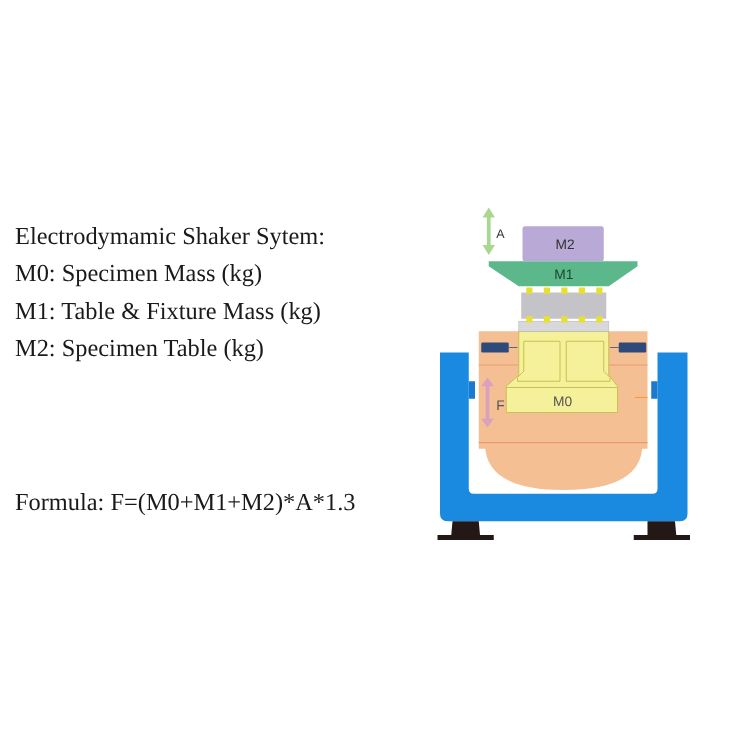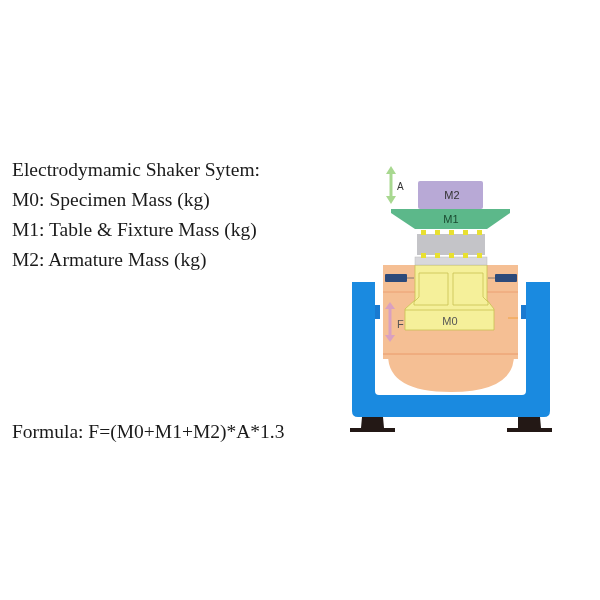--- a/index.html
+++ b/index.html
@@ -1,38 +1,38 @@
 <!DOCTYPE html>
 <html><head>
   <meta charset="utf-8">
   <style>
     html, body { margin: 0; padding: 0; background: #ffffff; }
     body { width: 600px; height: 600px; position: relative; overflow: hidden; }
     .legend {
-      position: absolute; left: 12px; top: 155px;
+      position: absolute; left: 12px; top: 175px;
       font-family: "Liberation Serif", "DejaVu Serif", serif;
       font-size: 19.5px; color: #1a1a1a; line-height: 30px;
     }
     .legend div { white-space: nowrap; }
     .formula {
-      position: absolute; left: 12px; top: 421px;
+      position: absolute; left: 12px; top: 392px;
       font-family: "Liberation Serif", "DejaVu Serif", serif;
       font-size: 19.5px; color: #1a1a1a; white-space: nowrap;
     }
     .diagram { position: absolute; left: 0; top: 0; width: 600px; height: 600px; }
     .diagram text { font-family: "Liberation Sans", "DejaVu Sans", sans-serif; }
   </style>
 </head>
 <body>
 
 <div class="legend">
   <div>Electrodymamic Shaker Sytem:</div>
   <div>M0: Specimen Mass (kg)</div>
   <div>M1: Table &amp; Fixture Mass (kg)</div>
-  <div>M2: Armature Mass (kg)</div>
+  <div>M2: Specimen Table (kg)</div>
 </div>
 
 <div class="formula">Formula: F=(M0+M1+M2)*A*1.3</div>
 
 <svg class="diagram" viewBox="0 0 600 600" xmlns="http://www.w3.org/2000/svg">
 
   <path d="M388 355 Q388 392 451 392 Q514 392 514 355 Z" fill="#f5bf94"></path>
 
   <rect x="383" y="265" width="135" height="94" fill="#f5bf94"></rect>
   <line x1="383" y1="292" x2="518" y2="292" stroke="#ea9a6a" stroke-width="0.8"></line>

